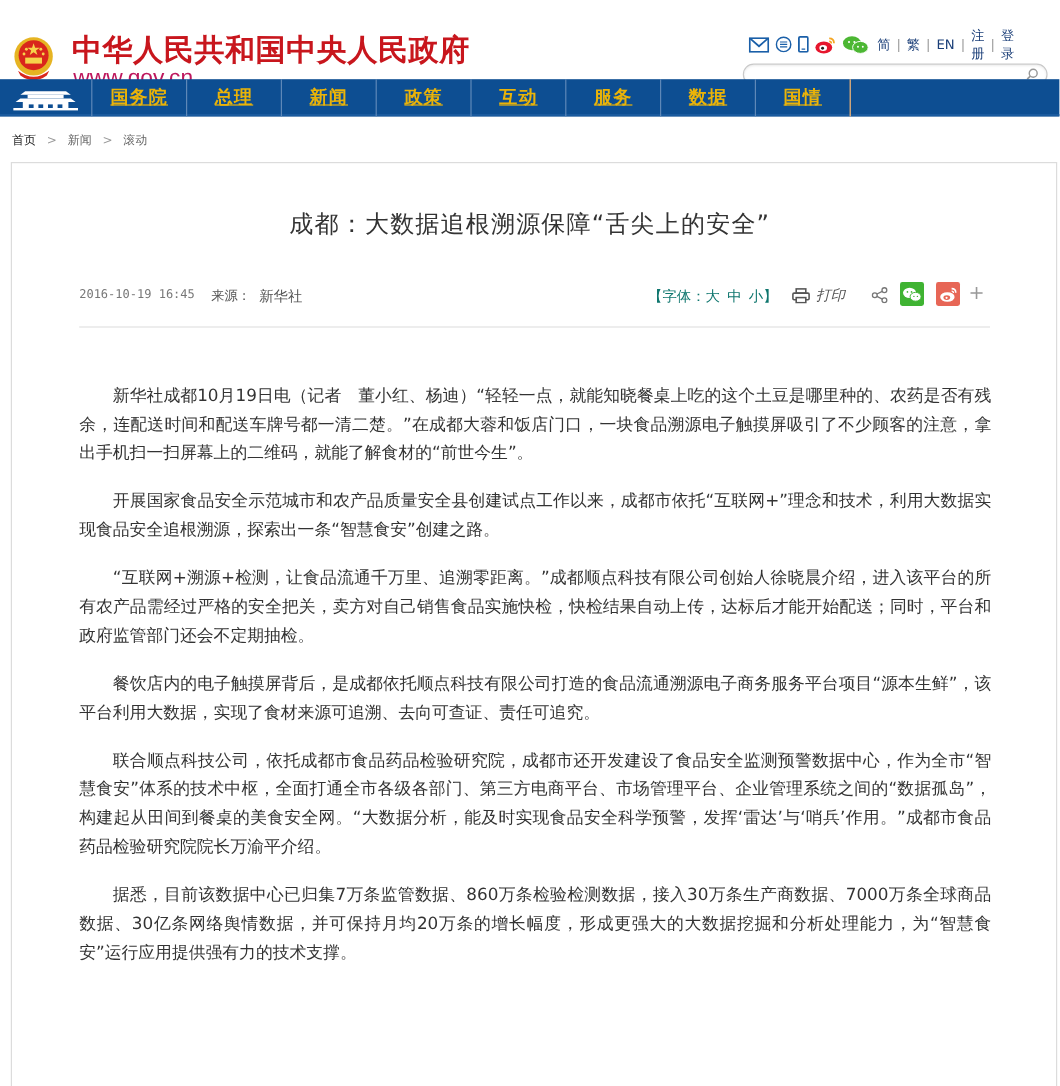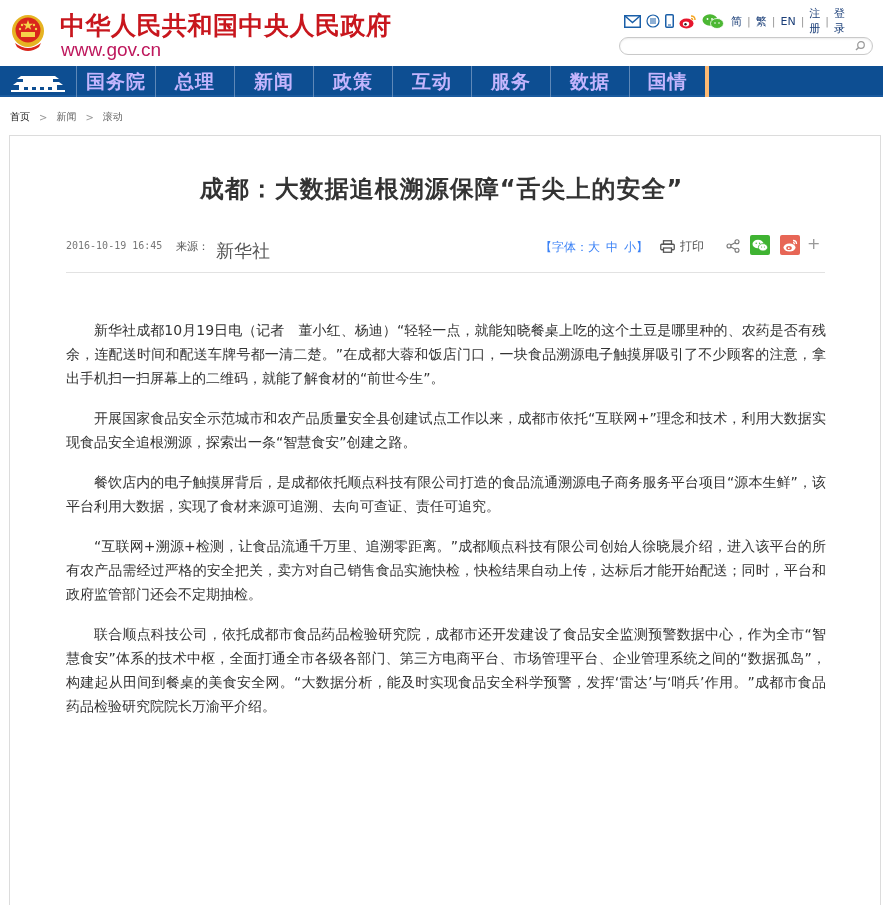--- a/index.html
+++ b/index.html
@@ -1,59 +1,59 @@
 <!DOCTYPE html>
 <html><head>
 <meta charset="utf-8">
 <style>
   * { margin: 0; padding: 0; box-sizing: border-box; }
   html, body { width: 883px; height: 905px; overflow: hidden; background: #fff; }
   body { font-family: "DejaVu Sans", "Liberation Sans", sans-serif; color: #333; position: relative; }
 
   
-  .top-header { position: absolute; left: 0; top: 0; width: 785px; height: 66px; background: #fff; }
+  .top-header { position: absolute; left: 0; top: 16px; width: 785px; height: 66px; background: #fff; }
   .emblem { position: absolute; left: 9px; top: 13px; width: 38px; height: 40px; }
   .site-title { position: absolute; left: 60px; top: 9px; font-size: 25px; font-weight: bold; color: #c8161d; letter-spacing: 0.5px; white-space: nowrap; font-family: "DejaVu Sans", sans-serif; }
   .site-url { position: absolute; left: 61px; top: 39px; font-size: 19px; color: #be185d; font-family: "Liberation Sans", sans-serif; }
 
   .header-tools { position: absolute; left: 624px; top: 12px; height: 18px; display: flex; align-items: center; gap: 0; }
   .tool-icon { display: inline-flex; align-items: center; justify-content: center; height: 16px; margin-right: 5px; }
   .lang-links { display: flex; align-items: center; font-size: 11px; color: #1a3e78; margin-left: 2px; }
   .lang-links a { color: #1a3e78; text-decoration: none; cursor: pointer; }
   .lang-links .sep { color: #999; margin: 0 5px; }
 
   .search-box { position: absolute; left: 619px; top: 37px; width: 254px; height: 18px; border: 1px solid #c9c9c9; border-radius: 9px; background: #fff; box-shadow: inset 0 1px 2px rgba(0,0,0,0.08); }
   .search-box input { border: none; outline: none; background: transparent; width: 225px; height: 16px; margin-left: 8px; font-size: 11px; }
   .search-icon { position: absolute; right: 6px; top: 2px; }
 
   
   .nav { position: absolute; left: 0; top: 66px; width: 883px; height: 31px; background: #0d4e92; border-bottom: 2px solid #1a5a9e; display: flex; }
   .nav-logo { width: 77px; height: 31px; display: flex; align-items: center; justify-content: center; border-right: 1px solid #5e88b8; }
-  .nav-item { width: 79px; height: 31px; display: flex; align-items: center; justify-content: center; color: #c4b5fd; font-size: 19px; font-weight: bold; border-right: 1px solid #5e88b8; cursor: pointer; letter-spacing: 1px; }
-  .nav-item:last-child { border-right: 4px solid #fdba74; }
+  .nav-item { width: 79px; height: 31px; display: flex; align-items: center; justify-content: center; color: #eab308; font-size: 15px; font-weight: bold; border-right: 1px solid #5e88b8; cursor: pointer; letter-spacing: 1px; text-decoration: underline; }
+  .nav-item:last-child { border-right: 1px solid #fdba74; }
 
   
   .breadcrumb { position: absolute; left: 10px; top: 110px; font-size: 10px; color: #555; display: flex; align-items: center; }
   .breadcrumb .home { color: #222; font-weight: normal; cursor: pointer; }
   .breadcrumb .crumb { color: #666; cursor: pointer; }
   .breadcrumb .arrow { color: #999; margin: 0 9px; font-size: 10px; }
 
   
   .content-frame { position: absolute; left: 9px; top: 135px; width: 872px; height: 790px; border: 1px solid #dcdcdc; background: #fff; }
 
-  .article-title { position: absolute; left: 0; width: 883px; top: 173px; text-align: center; font-size: 24px; color: #333; font-weight: bold; letter-spacing: 1px; white-space: nowrap; }
+  .article-title { position: absolute; left: 0; width: 883px; top: 173px; text-align: center; font-size: 20px; color: #333; font-weight: normal; letter-spacing: 1px; white-space: nowrap; }
 
   .meta-row { position: absolute; left: 66px; top: 239px; width: 760px; height: 18px; font-size: 11px; color: #666; }
   .meta-date { position: absolute; left: 0; top: 1px; font-family: "DejaVu Sans Mono", monospace; font-size: 10px; color: #777; }
   .meta-source-label { position: absolute; left: 110px; top: 0; color: #555; font-size: 11px; }
-  .meta-source { position: absolute; left: 150px; top: 0; color: #555; font-size: 18px; }
-
-  .font-size-ctrl { position: absolute; left: 474px; top: 0; font-size: 12px; color: #3b82f6; display: flex; align-items: flex-end; white-space: nowrap; }
+  .meta-source { position: absolute; left: 150px; top: 0; color: #555; font-size: 12px; }
+
+  .font-size-ctrl { position: absolute; left: 474px; top: 0; font-size: 12px; color: #0f766e; display: flex; align-items: flex-end; white-space: nowrap; }
   .font-size-ctrl .fs-btn { margin-left: 6px; cursor: pointer; }
-  .print-btn { position: absolute; left: 594px; top: -1px; display: flex; align-items: center; font-size: 12px; color: #555; cursor: pointer; }
+  .print-btn { position: absolute; left: 594px; top: -1px; display: flex; align-items: center; font-size: 12px; color: #555; cursor: pointer; font-style: italic; }
   .print-btn svg { margin-right: 5px; }
   .share-icon { position: absolute; left: 660px; top: 0; }
   .wechat-btn { position: absolute; left: 684px; top: -4px; width: 20px; height: 20px; background: #3fb332; border-radius: 2px; cursor: pointer; display: flex; align-items: center; justify-content: center; }
   .weibo-btn { position: absolute; left: 714px; top: -4px; width: 20px; height: 20px; background: #e76656; border-radius: 2px; cursor: pointer; display: flex; align-items: center; justify-content: center; }
   .more-btn { position: absolute; left: 741px; top: -5px; font-size: 16px; color: #999; cursor: pointer; }
 
   .meta-divider { position: absolute; left: 66px; top: 272px; width: 759px; height: 1px; background: #e2e2e2; }
 
   
   .article-body { position: absolute; left: 66px; top: 318px; width: 760px; }
@@ -225,16 +225,17 @@
       </svg>
   </span>
   <span class="more-btn">+</span>
 </div>
 
 <div class="meta-divider"></div>
 
 <div class="article-body">
   <p>新华社成都10月19日电（记者　董小红、杨迪）“轻轻一点，就能知晓餐桌上吃的这个土豆是哪里种的、农药是否有残余，连配送时间和配送车牌号都一清二楚。”在成都大蓉和饭店门口，一块食品溯源电子触摸屏吸引了不少顾客的注意，拿出手机扫一扫屏幕上的二维码，就能了解食材的“前世今生”。</p>
   <p>开展国家食品安全示范城市和农产品质量安全县创建试点工作以来，成都市依托“互联网+”理念和技术，利用大数据实现食品安全追根溯源，探索出一条“智慧食安”创建之路。</p>
+  <p>“互联网+溯源+检测，让食品流通千万里、追溯零距离。”成都顺点科技有限公司创始人徐晓晨介绍，进入该平台的所有农产品需经过严格的安全把关，卖方对自己销售食品实施快检，快检结果自动上传，达标后才能开始配送；同时，平台和政府监管部门还会不定期抽检。</p>
   <p>餐饮店内的电子触摸屏背后，是成都依托顺点科技有限公司打造的食品流通溯源电子商务服务平台项目“源本生鲜”，该平台利用大数据，实现了食材来源可追溯、去向可查证、责任可追究。</p>
-  <p>“互联网+溯源+检测，让食品流通千万里、追溯零距离。”成都顺点科技有限公司创始人徐晓晨介绍，进入该平台的所有农产品需经过严格的安全把关，卖方对自己销售食品实施快检，快检结果自动上传，达标后才能开始配送；同时，平台和政府监管部门还会不定期抽检。</p>
   <p>联合顺点科技公司，依托成都市食品药品检验研究院，成都市还开发建设了食品安全监测预警数据中心，作为全市“智慧食安”体系的技术中枢，全面打通全市各级各部门、第三方电商平台、市场管理平台、企业管理系统之间的“数据孤岛”，构建起从田间到餐桌的美食安全网。“大数据分析，能及时实现食品安全科学预警，发挥‘雷达’与‘哨兵’作用。”成都市食品药品检验研究院院长万渝平介绍。</p>
+  <p>据悉，目前该数据中心已归集7万条监管数据、860万条检验检测数据，接入30万条生产商数据、7000万条全球商品数据、30亿条网络舆情数据，并可保持月均20万条的增长幅度，形成更强大的大数据挖掘和分析处理能力，为“智慧食安”运行应用提供强有力的技术支撑。</p>
 </div>
 
 </body></html>

